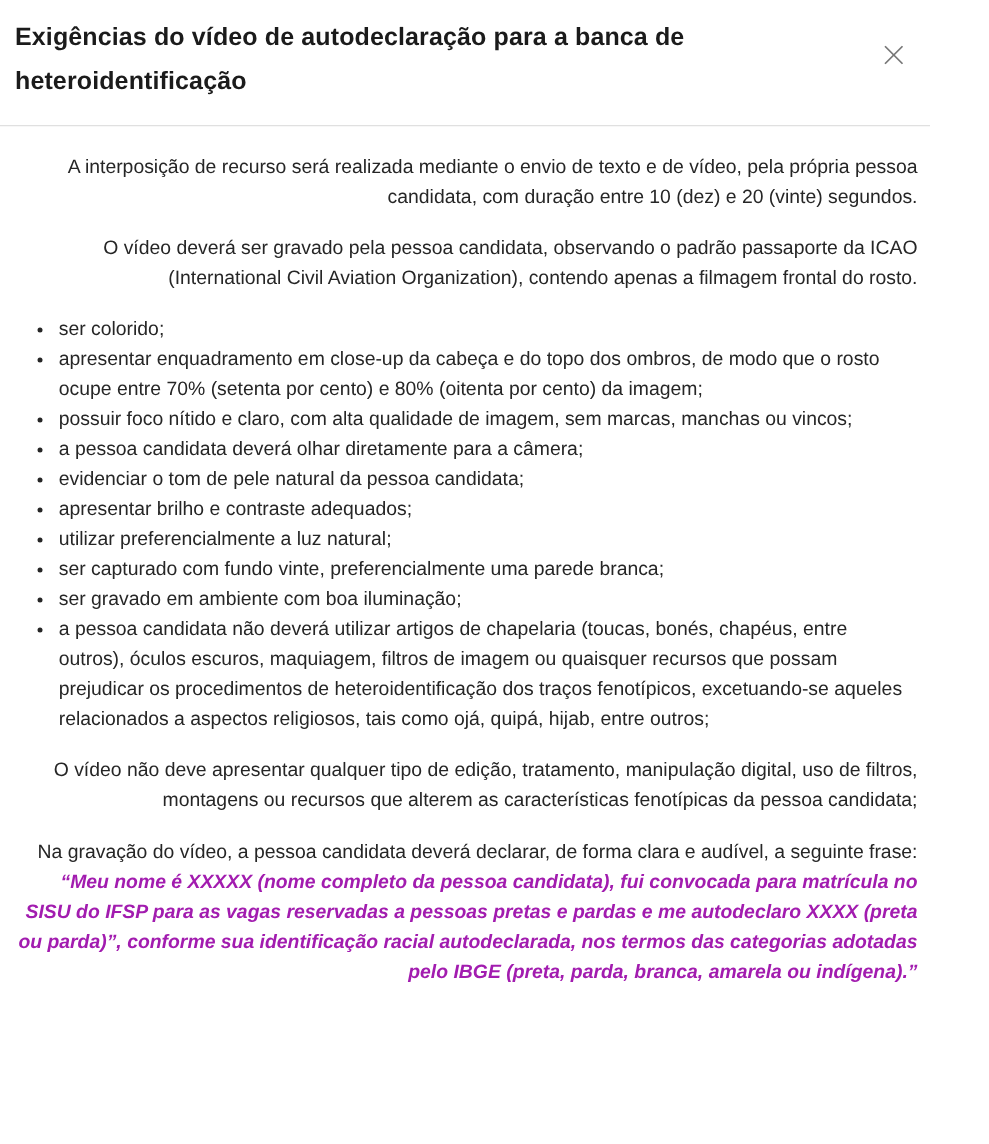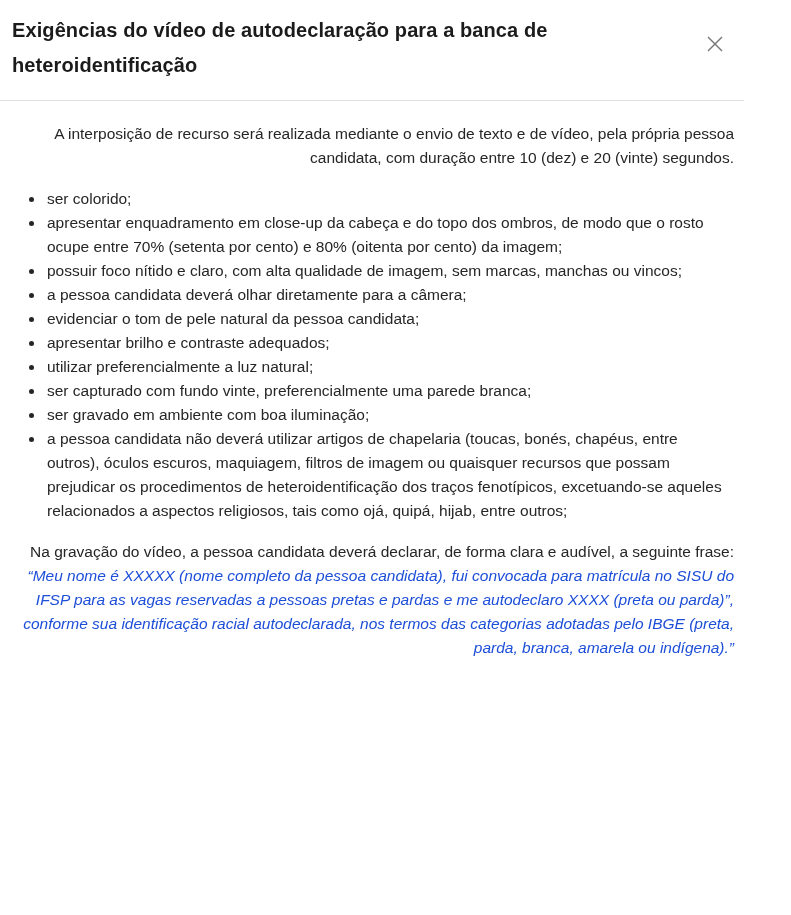--- a/index.html
+++ b/index.html
@@ -62,21 +62,22 @@
     margin: 0 0 17px 0;
     padding: 0 0 0 35px;
     list-style-type: disc;
   }
   .req-list li {
     line-height: 24px;
     padding-left: 2px;
   }
   .declaration em {
     font-style: italic;
-    color: #1d4ed8;
+    color: #a21caf;
+    font-weight: bold;
   }
 </style>
 </head>
 <body>
 
 <div class="modal">
 
   <div class="modal-header">
     <h1 class="modal-title">Exigências do vídeo de autodeclaração para a banca de heteroidentificação</h1>
     <button class="close-btn" aria-label="Fechar">
@@ -86,34 +87,36 @@
           <line x1="16" y1="2" x2="2" y2="16" stroke="#767676" stroke-width="1.4"></line>
         </svg>
       </span>
     </button>
   </div>
 
   <div class="modal-body">
 
     <p>A interposição de recurso será realizada mediante o envio de texto e de vídeo, pela própria pessoa candidata, com duração entre 10 (dez) e 20 (vinte) segundos.</p>
 
+    <p>O vídeo deverá ser gravado pela pessoa candidata, observando o padrão passaporte da ICAO (International Civil Aviation Organization), contendo apenas a filmagem frontal do rosto.</p>
 
 
     <ul class="req-list">
       <li>ser colorido;</li>
       <li>apresentar enquadramento em close-up da cabeça e do topo dos ombros, de modo que o rosto ocupe entre 70% (setenta por cento) e 80% (oitenta por cento) da imagem;</li>
       <li>possuir foco nítido e claro, com alta qualidade de imagem, sem marcas, manchas ou vincos;</li>
       <li>a pessoa candidata deverá olhar diretamente para a câmera;</li>
       <li>evidenciar o tom de pele natural da pessoa candidata;</li>
       <li>apresentar brilho e contraste adequados;</li>
       <li>utilizar preferencialmente a luz natural;</li>
       <li>ser capturado com fundo vinte, preferencialmente uma parede branca;</li>
       <li>ser gravado em ambiente com boa iluminação;</li>
       <li>a pessoa candidata não deverá utilizar artigos de chapelaria (toucas, bonés, chapéus, entre outros), óculos escuros, maquiagem, filtros de imagem ou quaisquer recursos que possam prejudicar os procedimentos de heteroidentificação dos traços fenotípicos, excetuando-se aqueles relacionados a aspectos religiosos, tais como ojá, quipá, hijab, entre outros;</li>
     </ul>
 
+    <p>O vídeo não deve apresentar qualquer tipo de edição, tratamento, manipulação digital, uso de filtros, montagens ou recursos que alterem as características fenotípicas da pessoa candidata;</p>
 
 
     <p class="declaration"><span>Na gravação do vídeo, a pessoa candidata deverá declarar, de forma clara e audível, a seguinte frase: </span><em>“Meu nome é XXXXX (nome completo da pessoa candidata), fui convocada para matrícula no SISU do IFSP para as vagas reservadas a pessoas pretas e pardas e me autodeclaro XXXX (preta ou parda)”, conforme sua identificação racial autodeclarada, nos termos das categorias adotadas pelo IBGE (preta, parda, branca, amarela ou indígena).”</em></p>
 
   </div>
 
 </div>
 
 </body></html>

